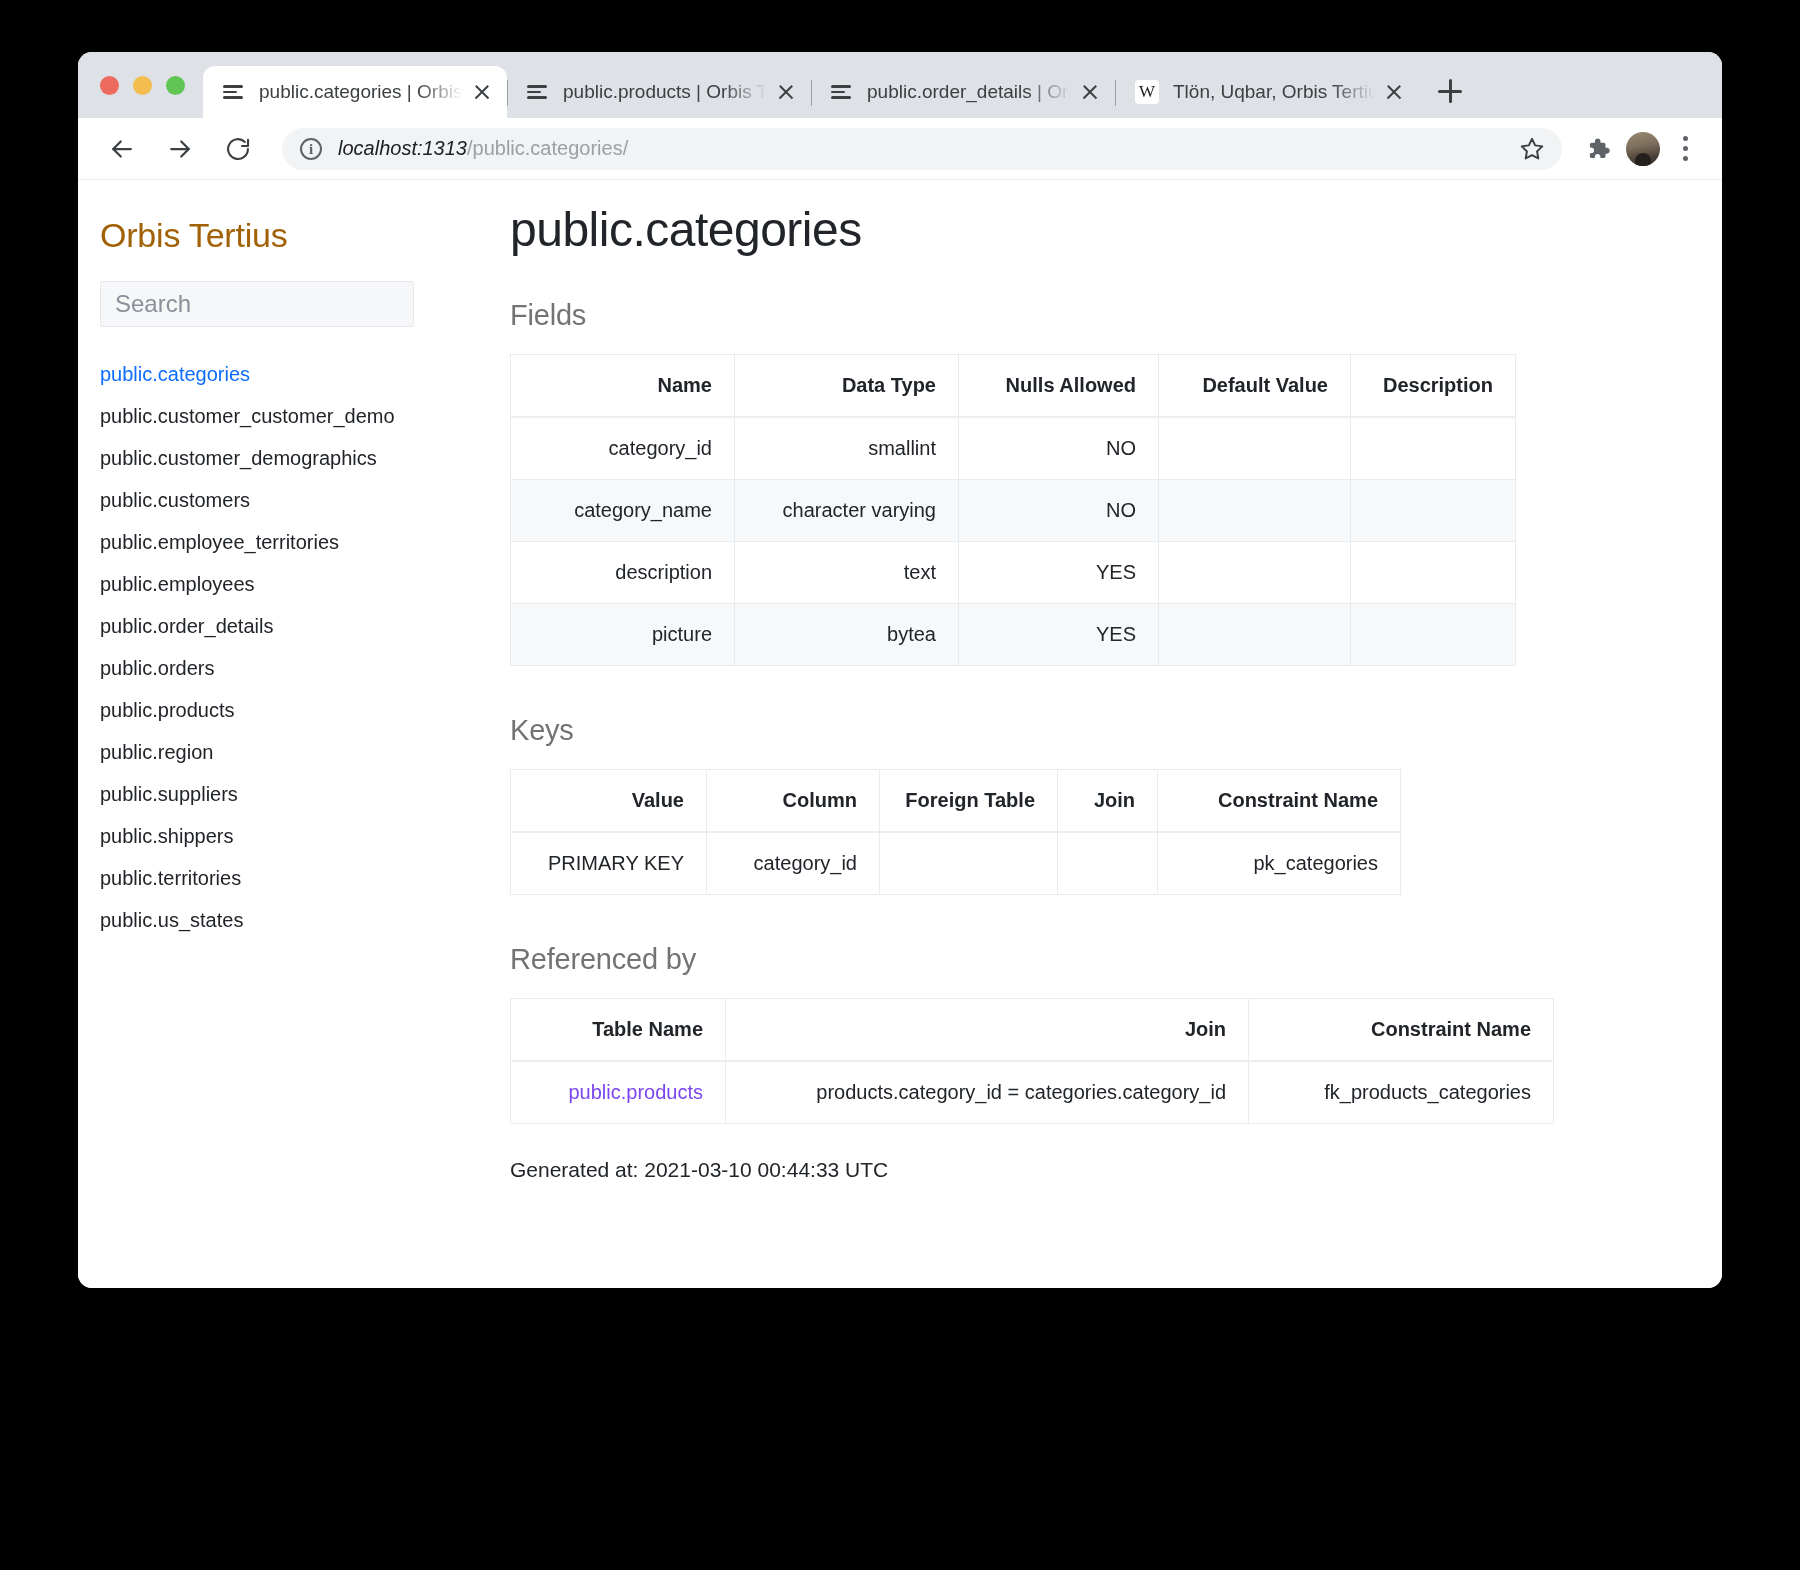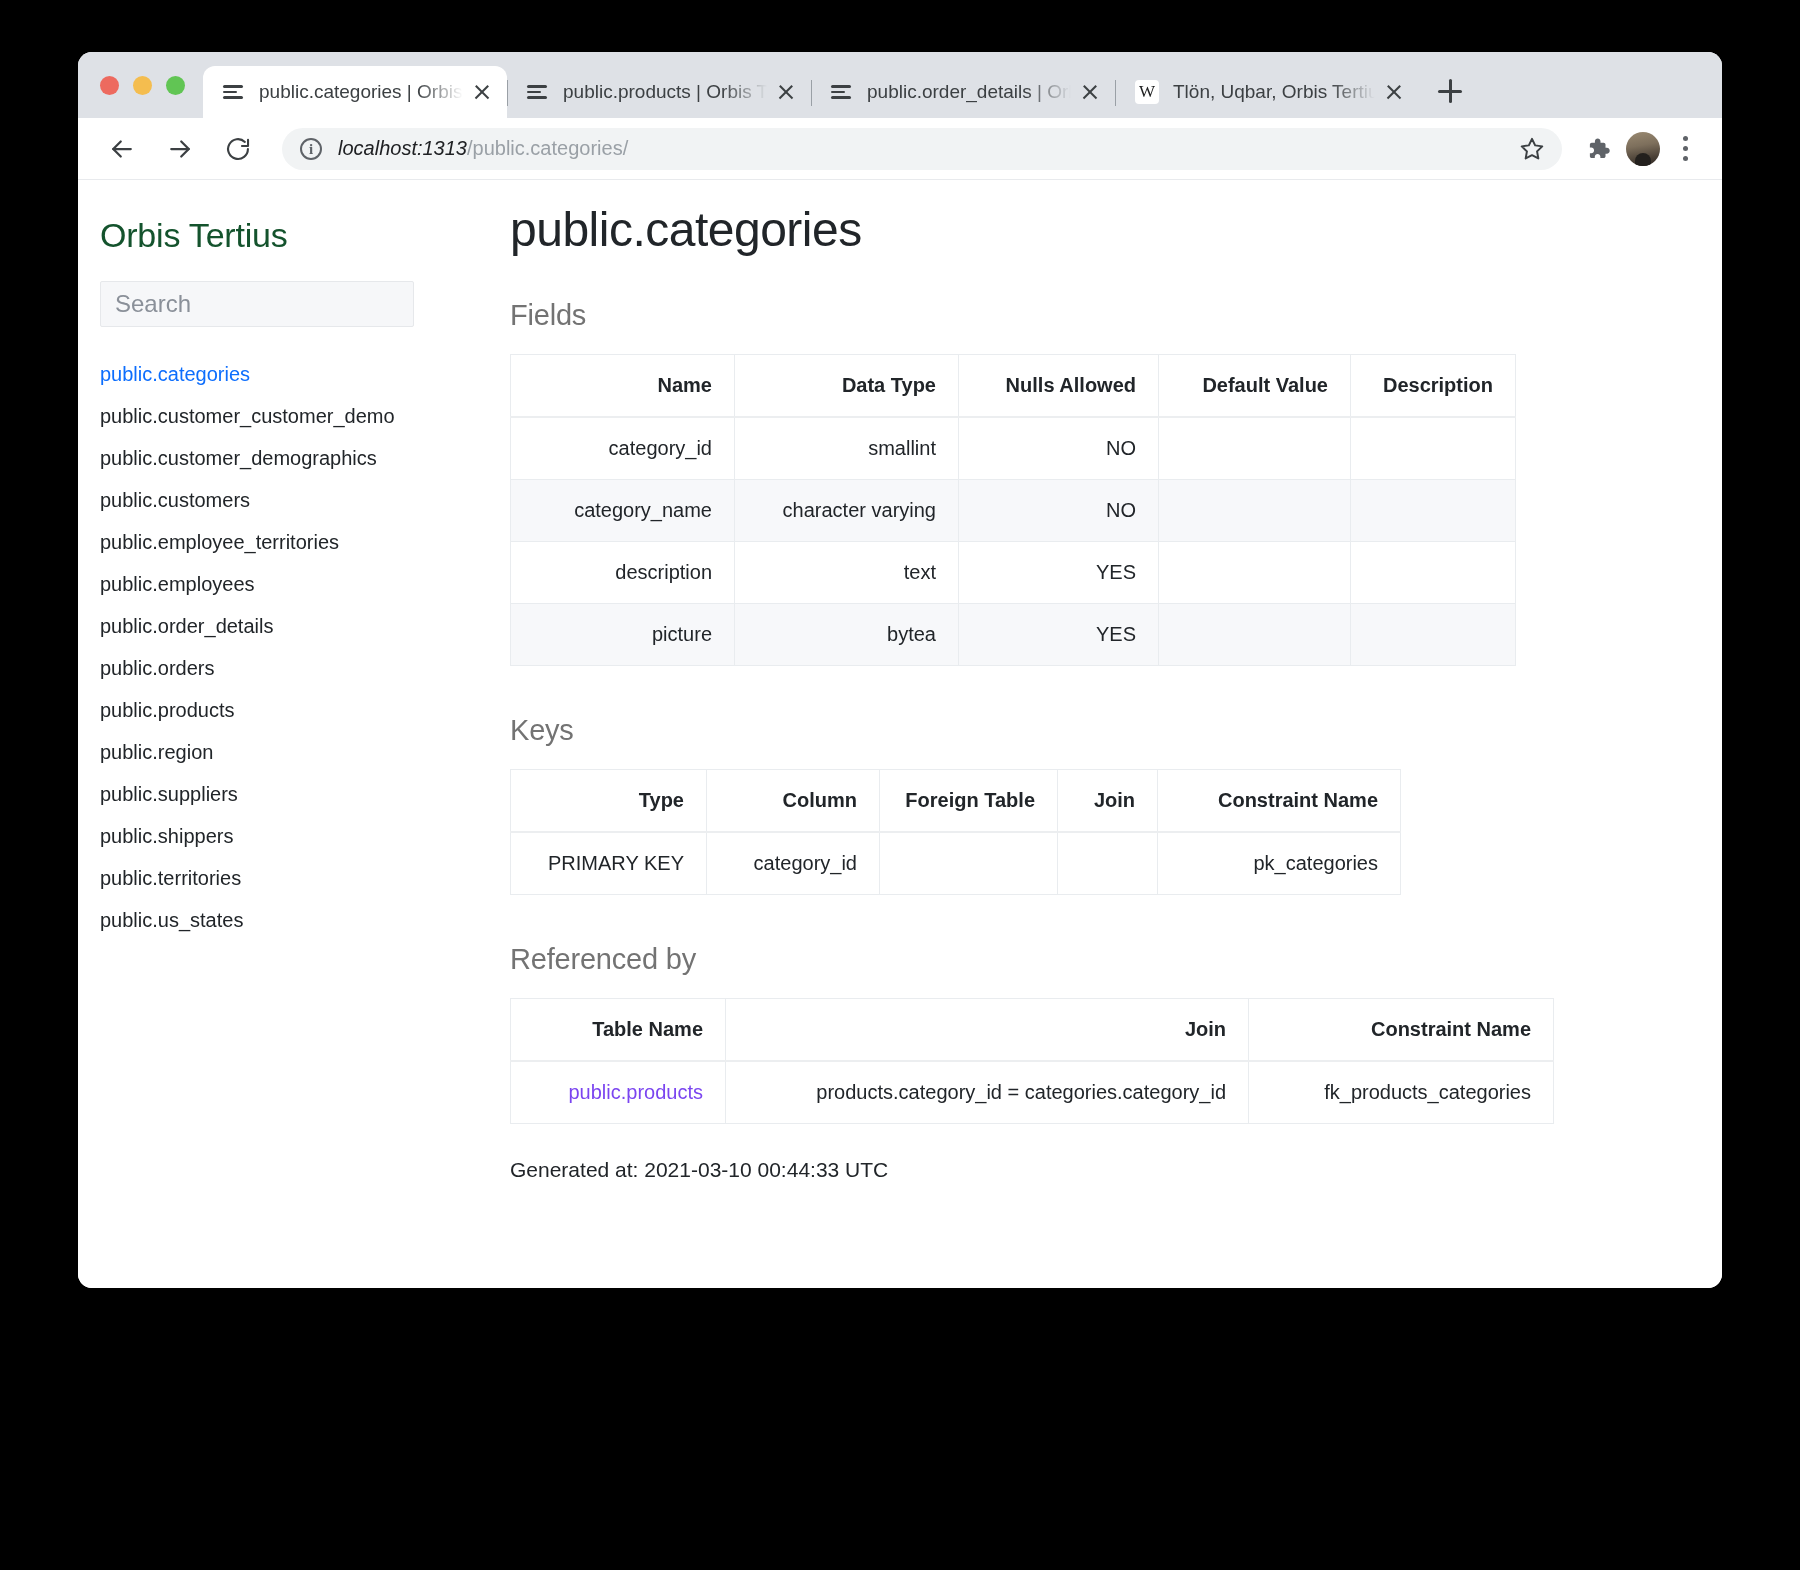--- a/index.html
+++ b/index.html
@@ -233,21 +233,21 @@
   }
 
   .sidebar {
     flex: 0 0 auto;
     width: 376px;
     padding: 36px 0 0 22px;
     box-sizing: border-box;
   }
   .brand {
     font-size: 34px;
-    color: #14532d;
+    color: #a16207;
     margin: 0 0 26px 0;
     font-weight: normal;
     letter-spacing: -0.2px;
   }
   .search-input {
     display: block;
     width: 314px;
     height: 46px;
     box-sizing: border-box;
     background: #f6f7f9;
@@ -534,21 +534,21 @@
           <table class="dt keys-table">
             <colgroup>
                 <col class="k0">
                 <col class="k1">
                 <col class="k2">
                 <col class="k3">
                 <col class="k4">
               </colgroup>
             <thead>
               <tr>
-                <th>Type</th>
+                <th>Value</th>
                 <th>Column</th>
                 <th>Foreign Table</th>
                 <th>Join</th>
                 <th>Constraint Name</th>
               </tr>
             </thead>
             <tbody>
               <tr>
                 <td>PRIMARY KEY</td>
                 <td>category_id</td>

